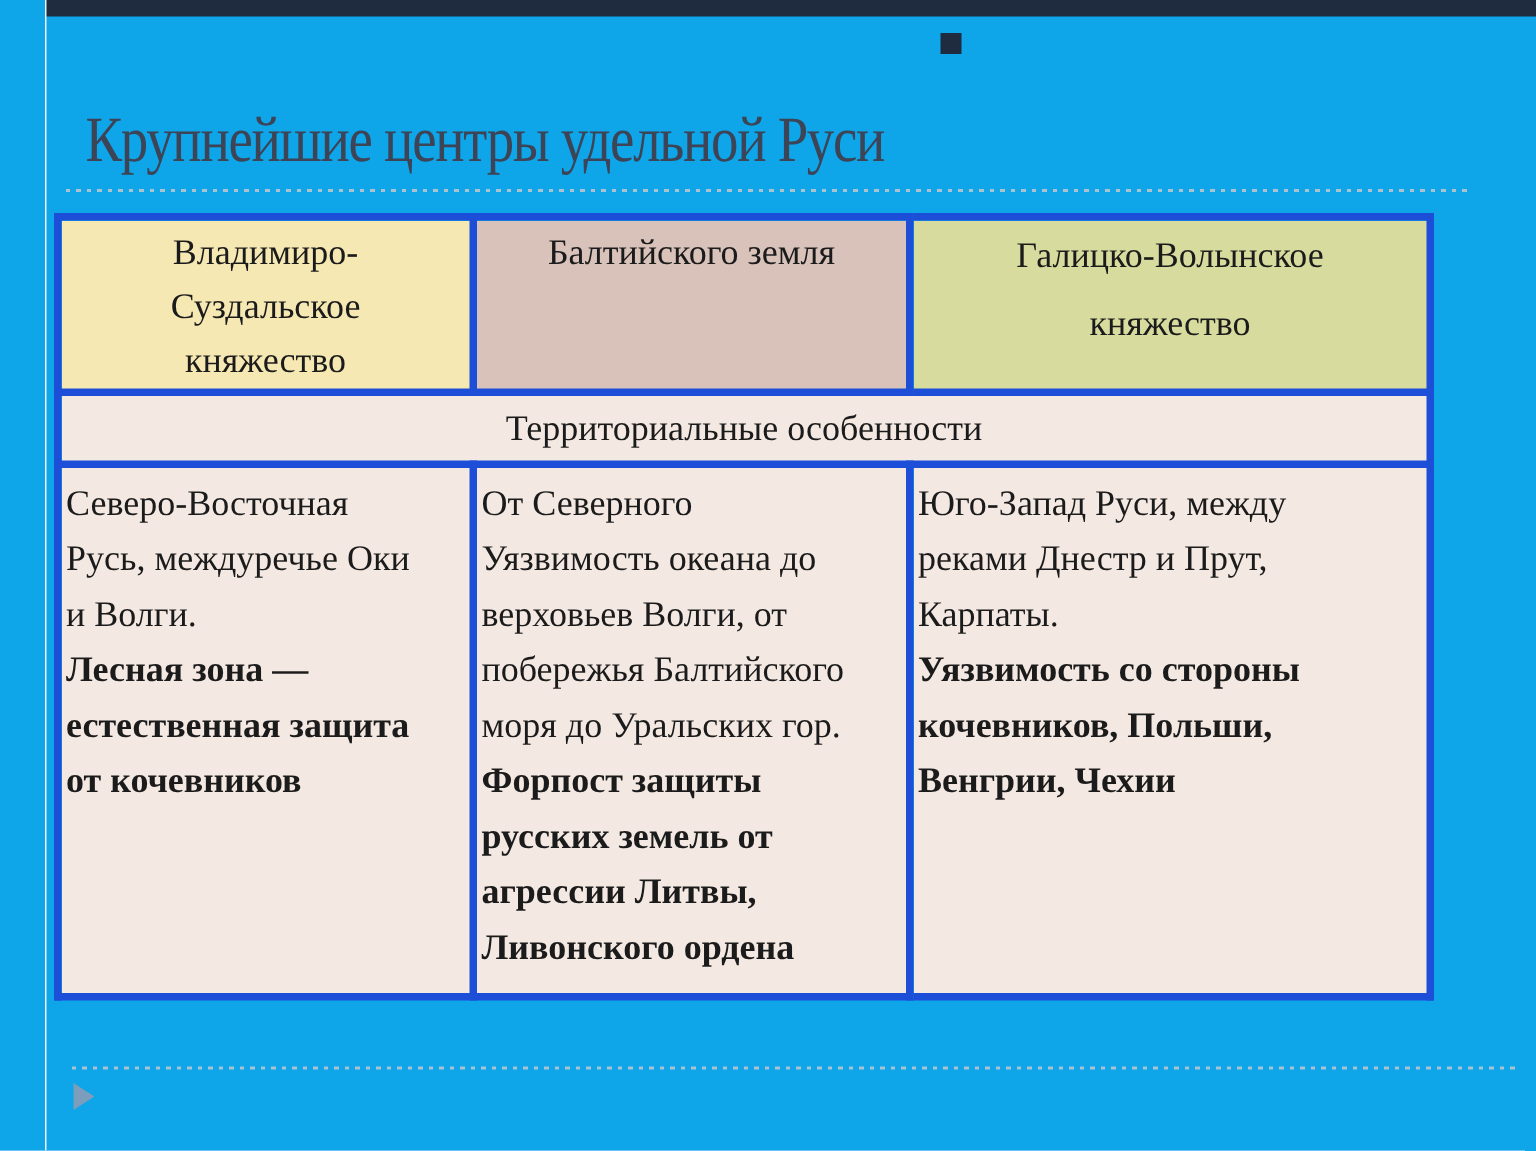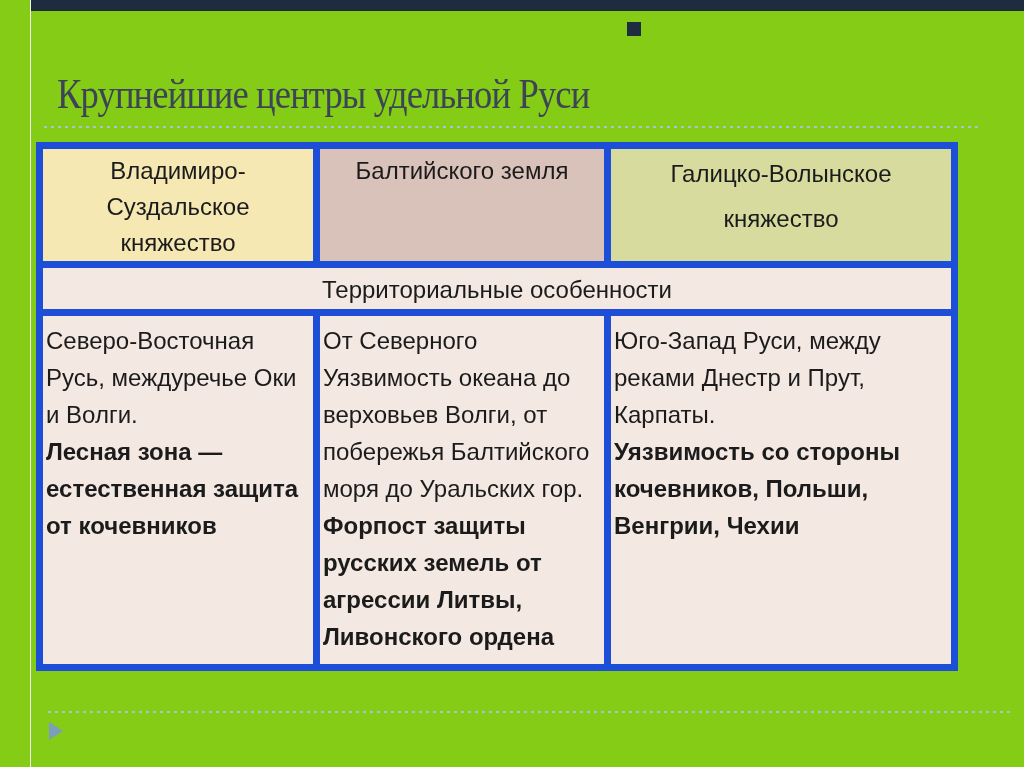--- a/index.html
+++ b/index.html
@@ -3,21 +3,21 @@
 <meta charset="utf-8">
 <style>
   html, body { margin: 0; padding: 0; }
   body {
     width: 1024px; height: 767px;
     background: #ffffff;
     font-family: "Liberation Sans", sans-serif;
     overflow: hidden;
     position: relative;
   }
-  .slide { position: absolute; inset: 0; background: #84cc16; }
+  .slide { position: absolute; inset: 0; background: #0ea5e9; }
 
   
   .top-bar {
     position: absolute; left: 30px; top: 0; width: 994px; height: 11px;
     background: #1f2c40;
   }
   .top-square {
     position: absolute; left: 627px; top: 22px; width: 14px; height: 14px;
     background: #1f2c40;
   }
@@ -53,23 +53,24 @@
 
   
   table.grid {
     position: absolute; left: 36px; top: 142px;
     border-collapse: collapse;
     table-layout: fixed;
     font-size: 24px;
     color: #1b1b1b;
   }
   table.grid td {
-    border: 7px solid #1d4ed8;
+    border: 5px solid #1d4ed8;
     vertical-align: top;
     overflow: hidden;
+    font-family: Liberation Serif, serif;
   }
   .col-a { width: 277px; }
   .col-b { width: 291px; }
   .col-c { width: 347px; }
 
   tr.hdr { height: 100px; }
   tr.section { height: 48px; }
   tr.body { height: 355px; }
 
   td.hdr-cell {

